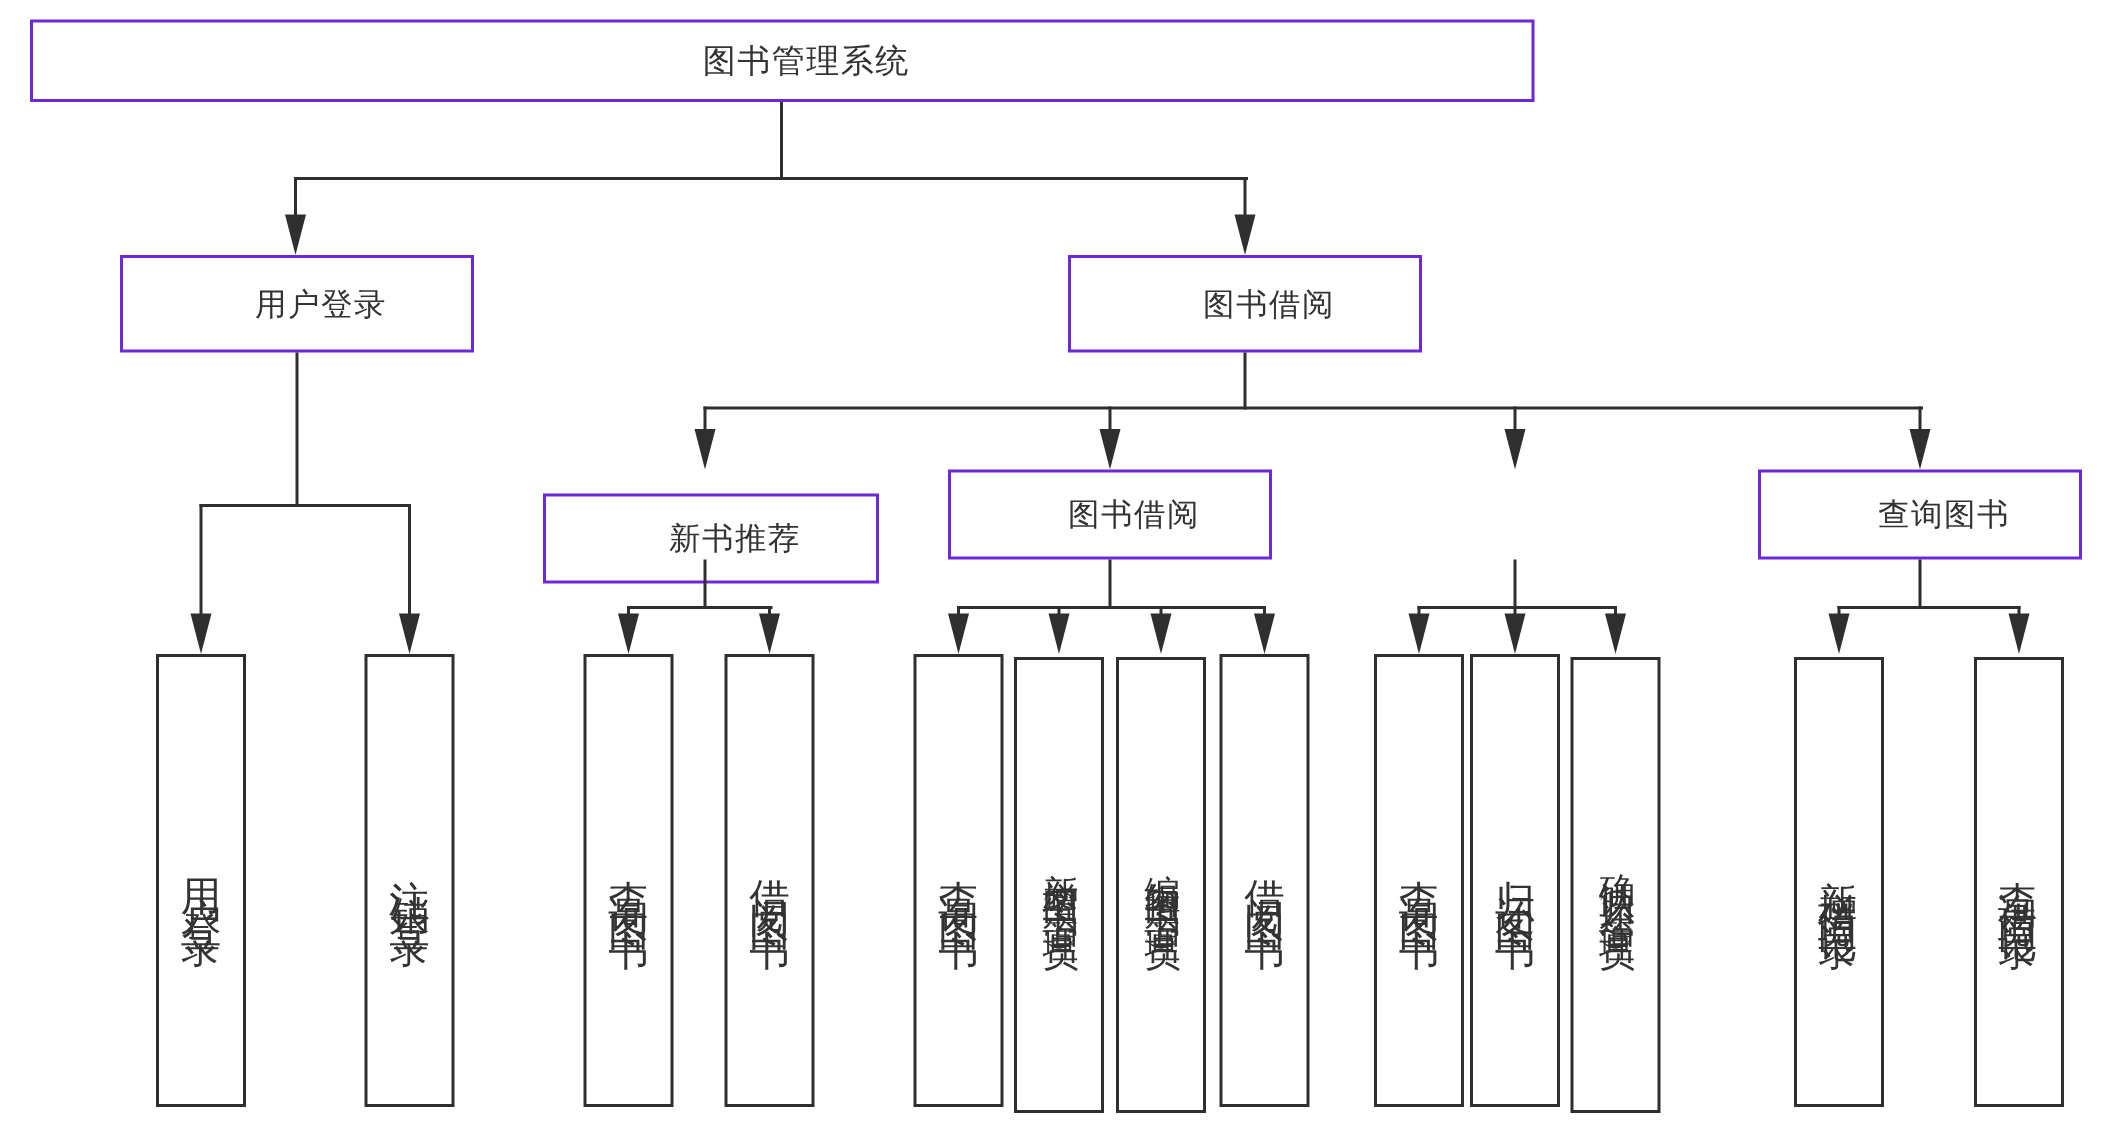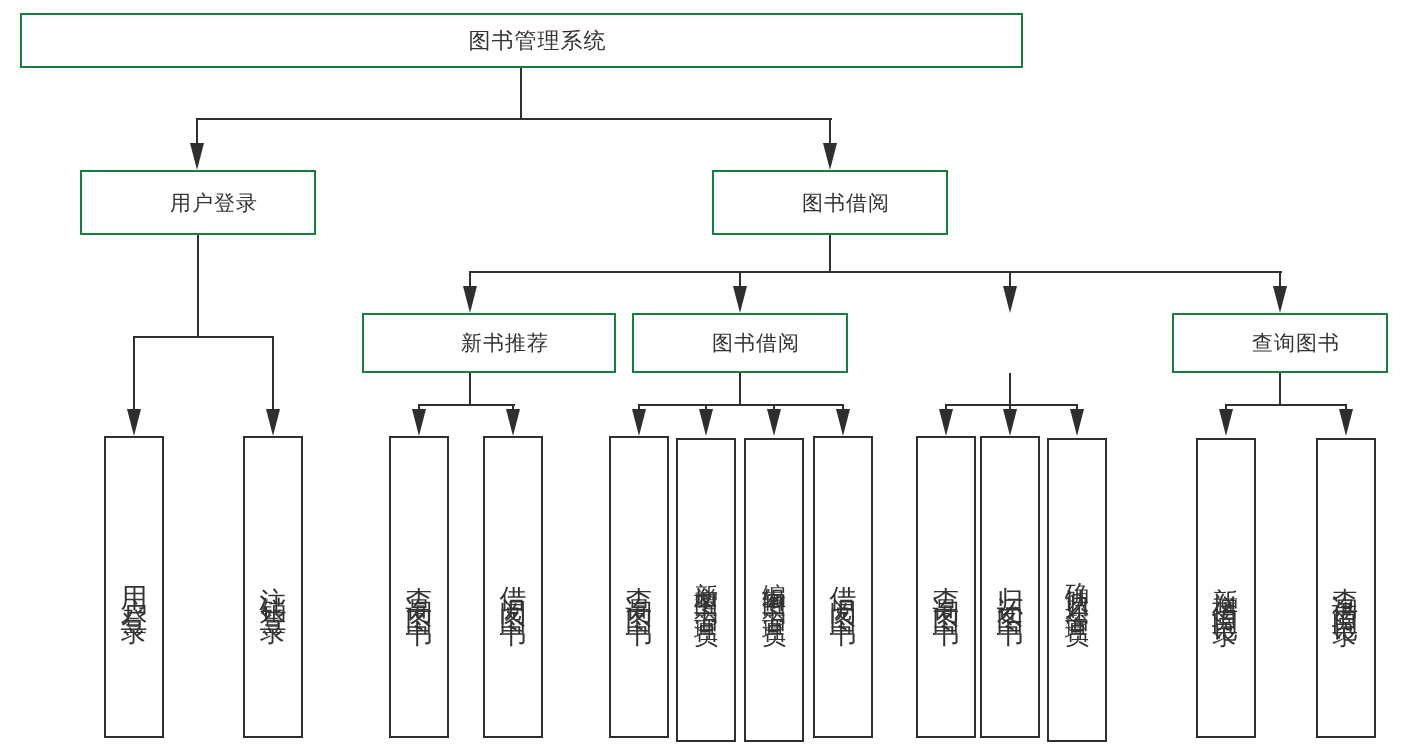--- a/index.html
+++ b/index.html
@@ -2,21 +2,21 @@
 <html><head>
 <meta charset="utf-8">
 <style>
   html,body{margin:0;padding:0;background:#ffffff;}
   .canvas{
     position:relative;width:1405px;height:747px;background:#ffffff;
     font-family:"Liberation Sans","DejaVu Sans",sans-serif;
     color:#333333;overflow:hidden;
   }
   .box{
-    position:absolute;box-sizing:border-box;border:2px solid #15803d;background:#ffffff;
+    position:absolute;box-sizing:border-box;border:2px solid #6d28d9;background:#ffffff;
     display:flex;align-items:center;justify-content:center;
     font-size:21px;letter-spacing:1px;color:#333333;padding-left:32px;
   }
   .root-box{font-size:22px;}
   .vbox{
     position:absolute;box-sizing:border-box;border:2px solid #2f2f2f;background:#ffffff;
     display:flex;align-items:center;justify-content:center;
     writing-mode:vertical-rl;text-orientation:mixed;color:#333333;
   }
   .t4{font-size:27px;letter-spacing:11px;}
@@ -64,21 +64,21 @@
   <div class="hline" style="left:469px;top:271px;width:813px;"></div>
   <div class="vline" style="left:469px;top:271px;height:17px;"></div>
   <div class="arrow" style="left:463px;top:286px;"></div>
   <div class="vline" style="left:739px;top:271px;height:17px;"></div>
   <div class="arrow" style="left:733px;top:286px;"></div>
   <div class="vline" style="left:1009px;top:271px;height:17px;"></div>
   <div class="arrow" style="left:1003px;top:286px;"></div>
   <div class="vline" style="left:1279px;top:271px;height:17px;"></div>
   <div class="arrow" style="left:1273px;top:286px;"></div>
 
-  <div class="box" style="left:362px;top:313px;width:254px;height:60px;">新书推荐</div>
+  <div class="box" style="left:362px;top:329px;width:224px;height:60px;">新书推荐</div>
   <div class="box" style="left:632px;top:313px;width:216px;height:60px;">图书借阅</div>
   <div class="box" style="left:1172px;top:313px;width:216px;height:60px;">查询图书</div>
 
   <div class="vline" style="left:469px;top:373px;height:32px;"></div>
   <div class="vline" style="left:739px;top:373px;height:32px;"></div>
   <div class="vline" style="left:1009px;top:373px;height:32px;"></div>
   <div class="vline" style="left:1279px;top:373px;height:32px;"></div>
 
   <div class="hline" style="left:418px;top:404px;width:97px;"></div>
   <div class="hline" style="left:638px;top:404px;width:206px;"></div>

